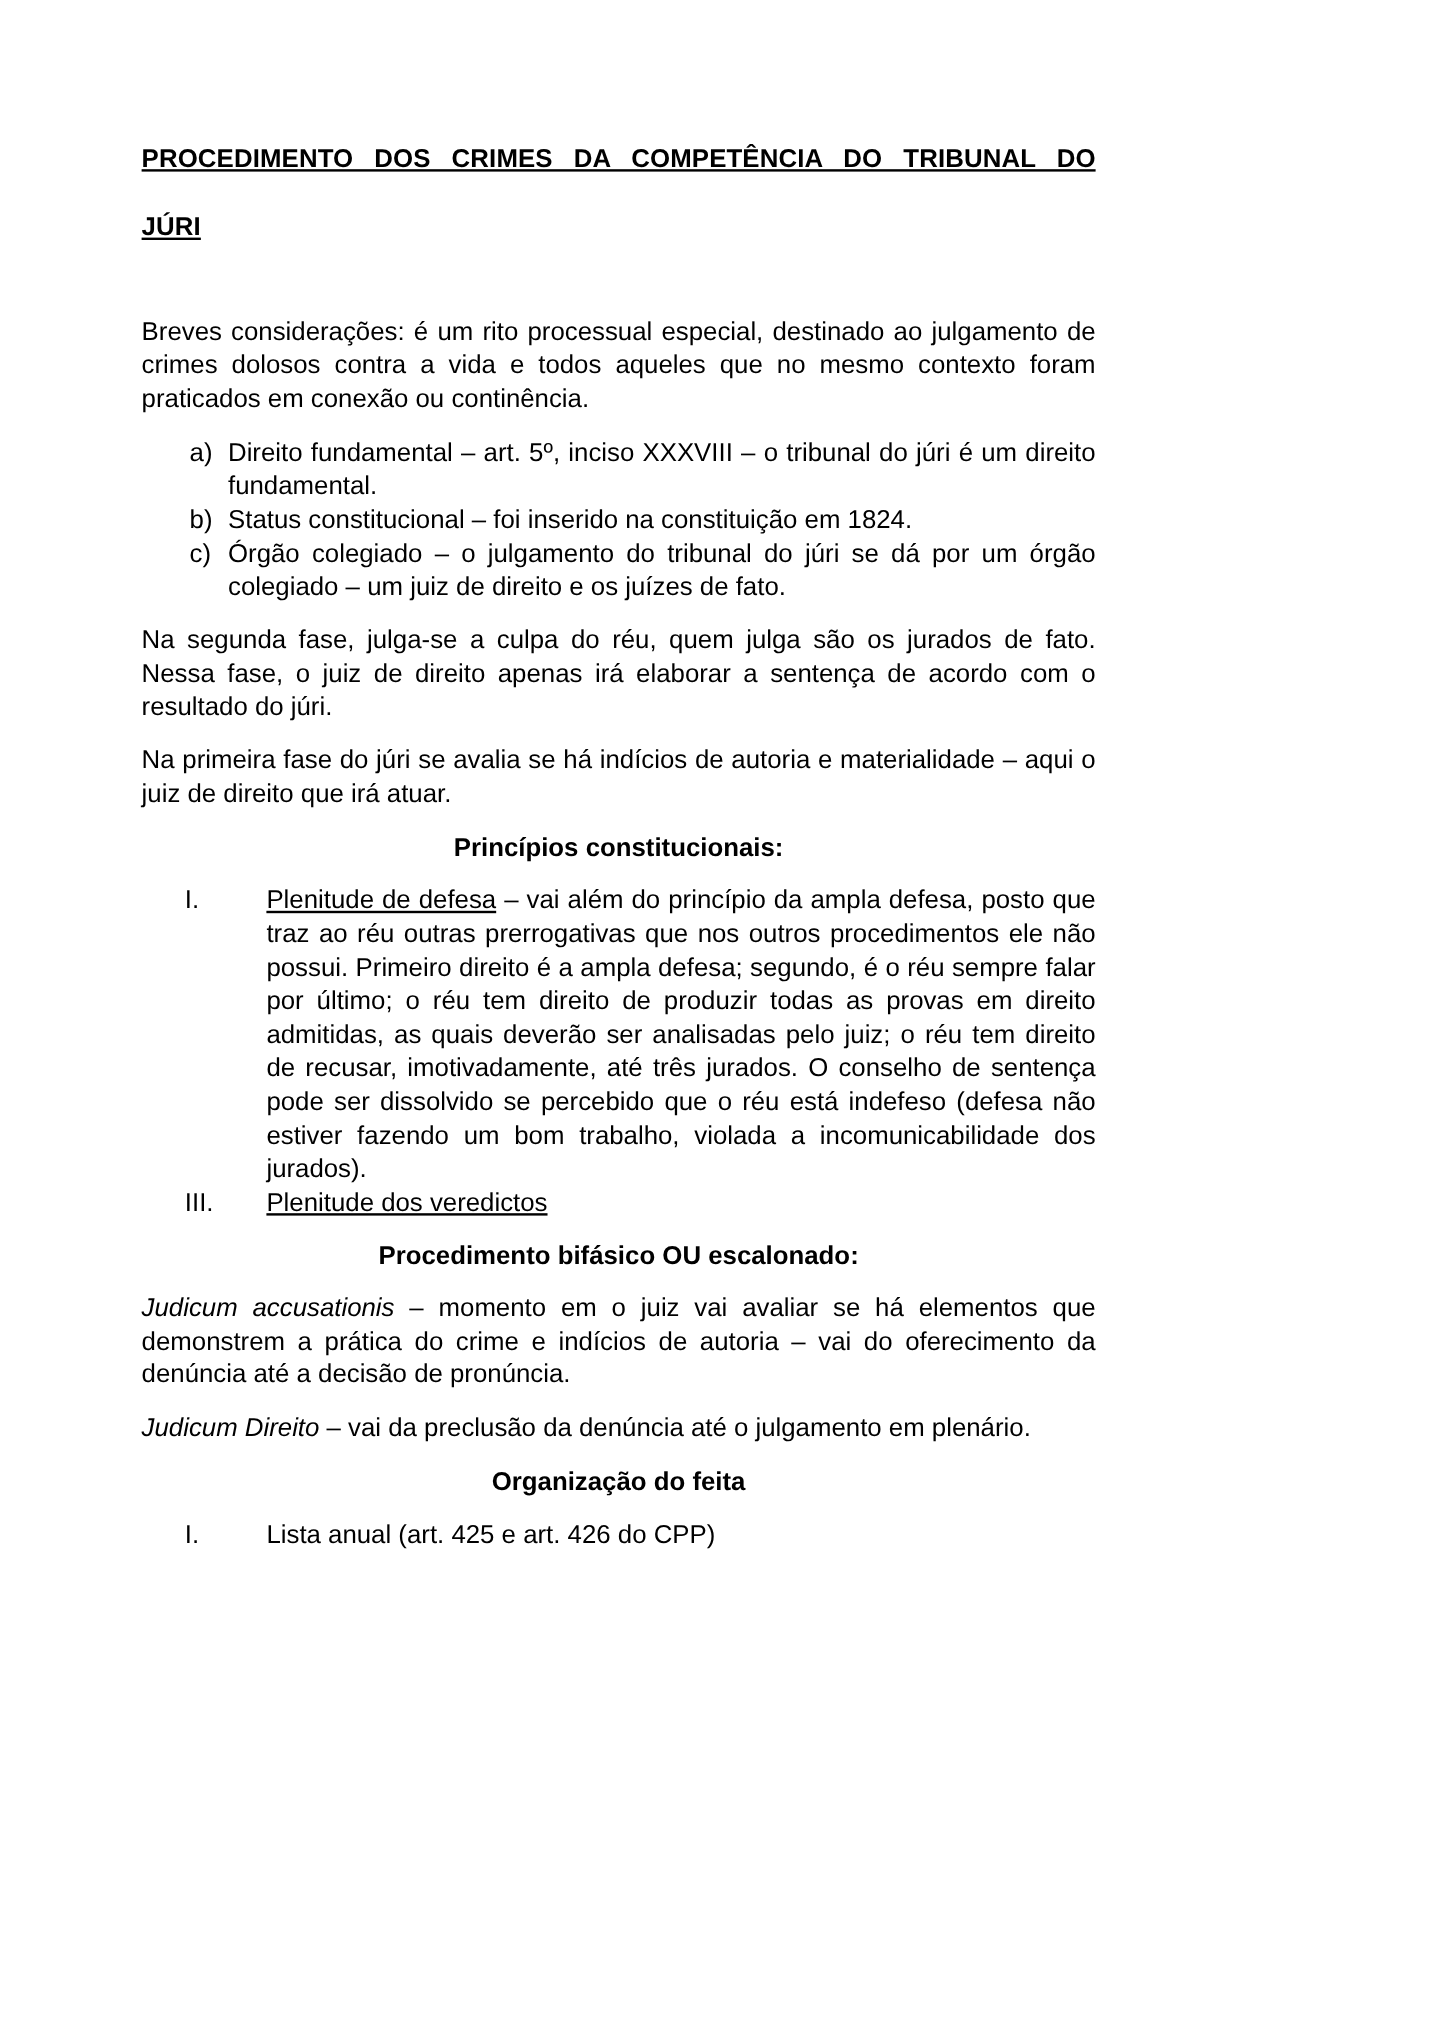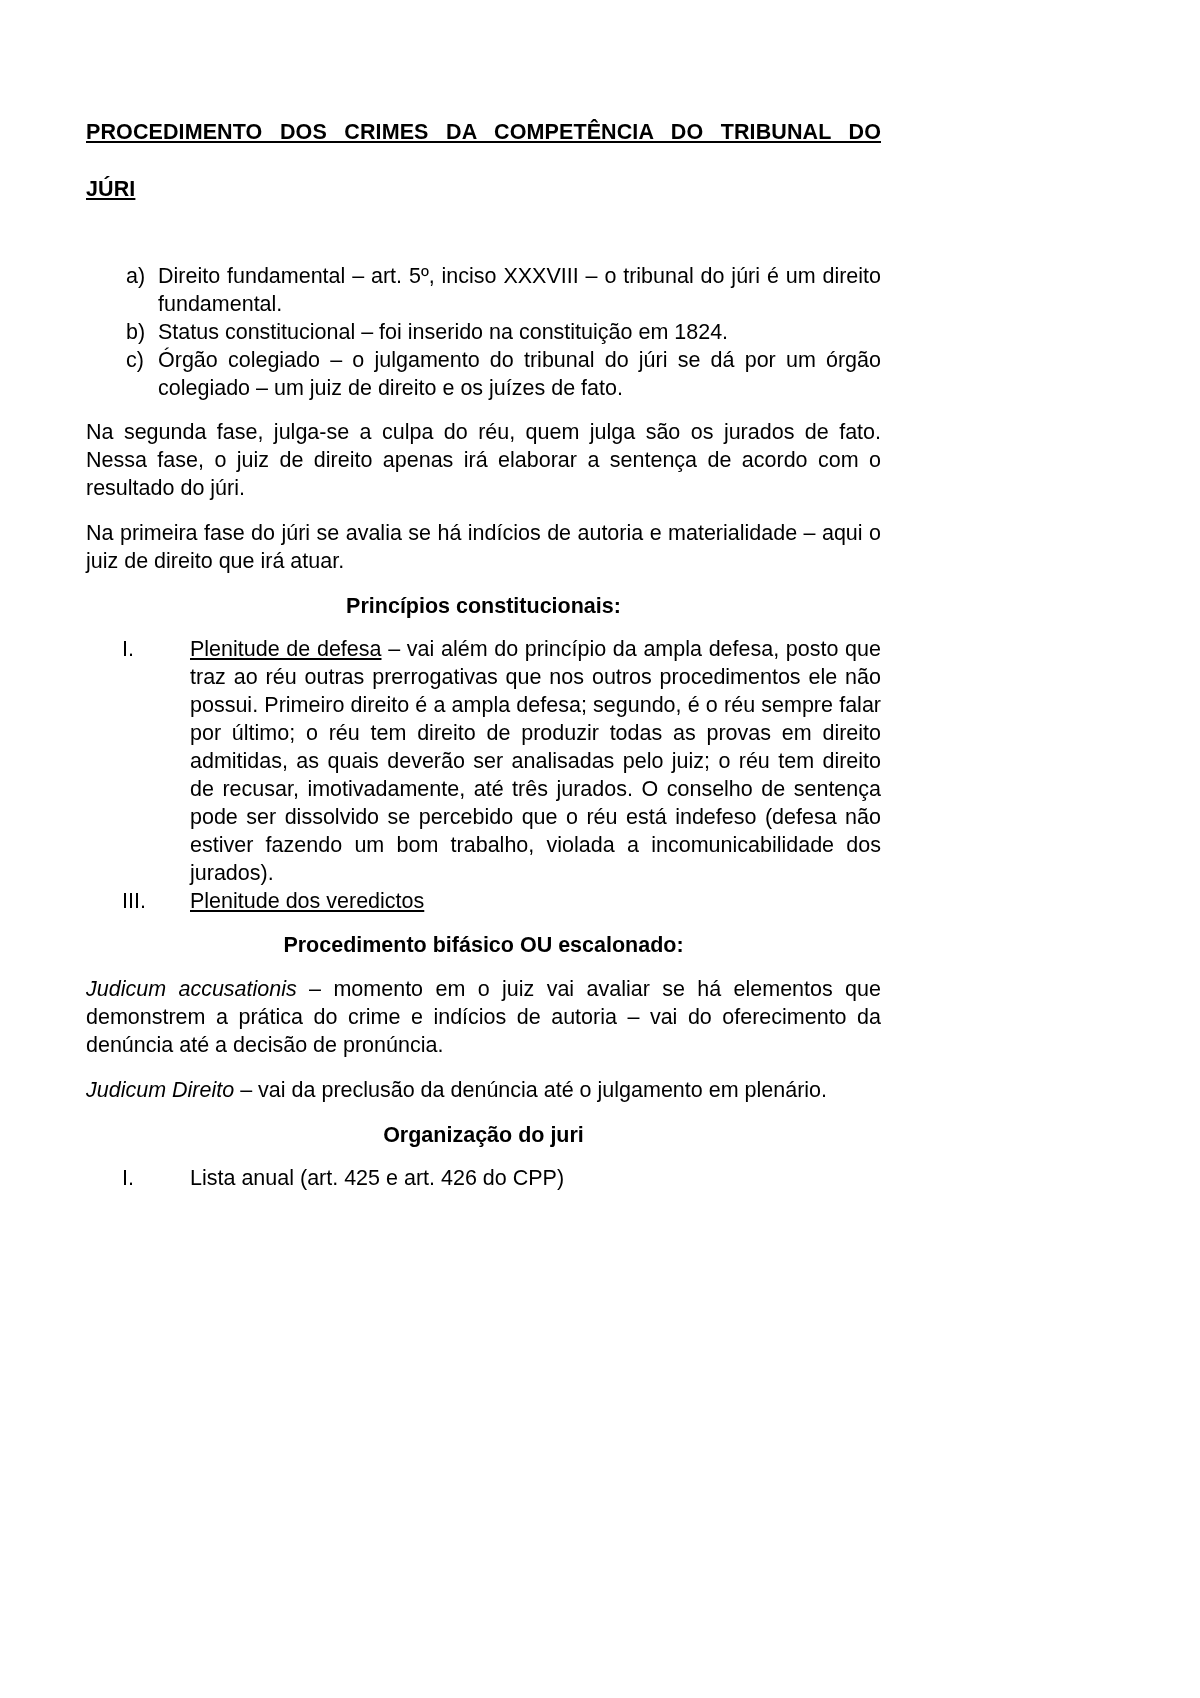--- a/index.html
+++ b/index.html
@@ -14,21 +14,21 @@
     font-family: "Liberation Sans", sans-serif;
     color: #000000;
     overflow: hidden;
   }
   .page {
     position: relative;
     width: 1104px;
     height: 1698px;
     background: #ffffff;
     box-sizing: border-box;
-    padding: 118px 232px 0 86px;
+    padding: 118px 232px 0 118px;
   }
   .doc-body {
     width: 795px;
     font-size: 21.5px;
     line-height: 1.30;
     text-align: justify;
     text-justify: inter-word;
   }
 
   
@@ -115,20 +115,21 @@
 <body>
 
 <div class="page">
   <div class="doc-body">
 
     <div class="doc-title">
       <span class="title-line1">PROCEDIMENTO  DOS  CRIMES  DA  COMPETÊNCIA  DO  TRIBUNAL  DO</span>
       <span>JÚRI</span>
     </div>
 
+    <p class="para">Breves considerações: é um rito processual especial, destinado ao julgamento de crimes dolosos contra a vida e todos aqueles que no mesmo contexto foram praticados em conexão ou continência.</p>
 
     <ol class="alpha">
       <li>
         <span class="marker">a)</span>
         <span>Direito fundamental – art. 5º, inciso XXXVIII – o tribunal do júri é um direito fundamental.</span>
       </li>
       <li>
         <span class="marker">b)</span>
         <span>Status constitucional – foi inserido na constituição em 1824.</span>
       </li>
@@ -154,21 +155,21 @@
         <span class="u">Plenitude dos veredictos</span><span></span>
       </li>
     </ol>
 
     <p class="heading-bold">Procedimento bifásico OU escalonado:</p>
 
     <p class="para"><span class="it">Judicum accusationis</span><span> – momento em o juiz vai avaliar se há elementos que demonstrem a prática do crime e indícios de autoria – vai do oferecimento da denúncia até a decisão de pronúncia.</span></p>
 
     <p class="para nojust"><span class="it">Judicum Direito</span><span> – vai da preclusão da denúncia até o julgamento em plenário.</span></p>
 
-    <p class="heading-bold">Organização do juri</p>
+    <p class="heading-bold">Organização do feita</p>
 
     <ol class="roman simple">
       <li>
         <span class="marker">I.</span>
         <span>Lista anual (art. 425 e art. 426 do CPP)</span>
       </li>
     </ol>
 
   </div>
 </div>

